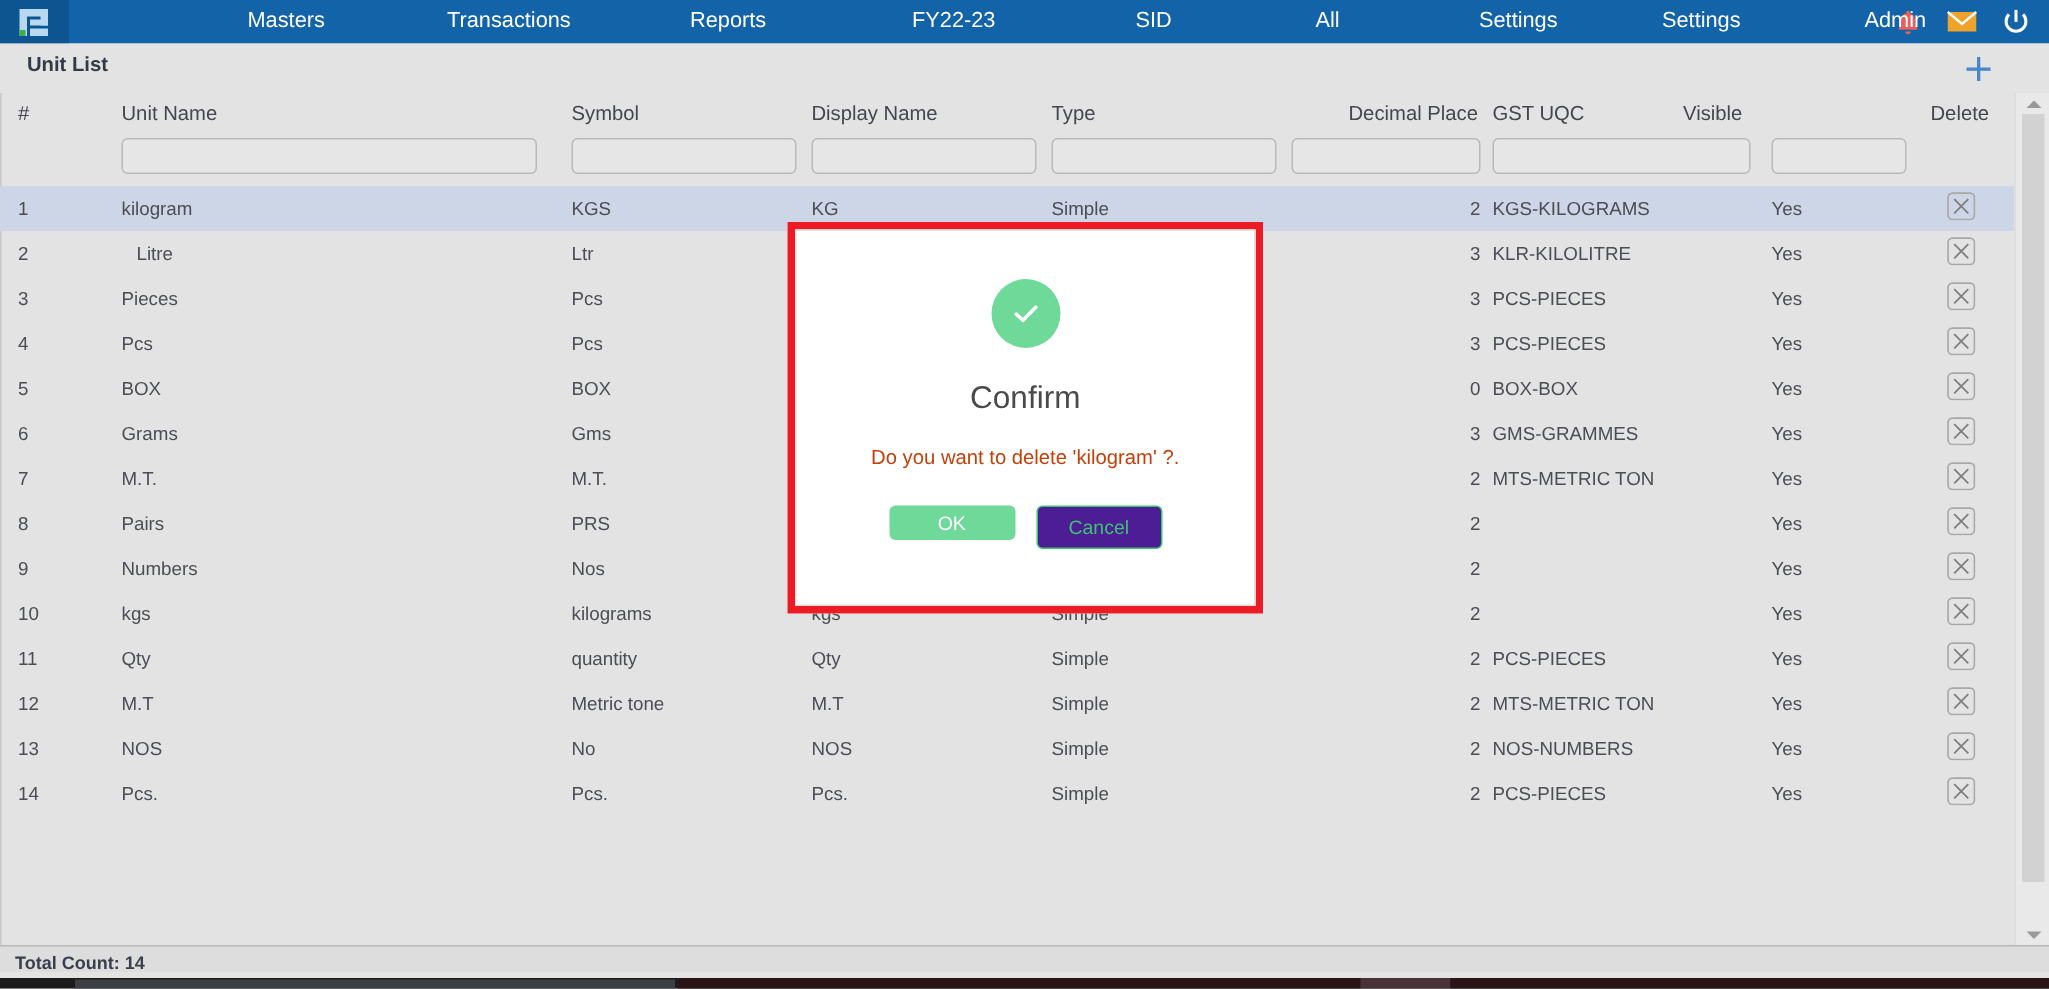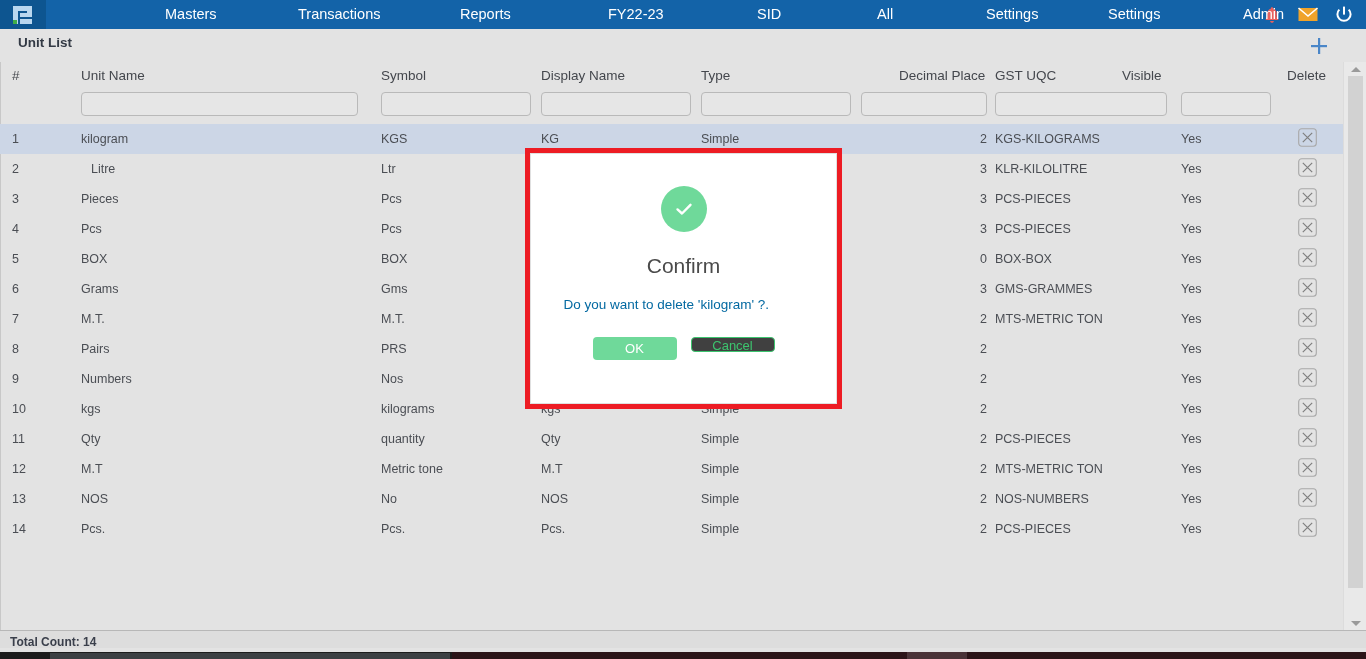--- a/index.html
+++ b/index.html
@@ -178,37 +178,37 @@
     background: #6fd99a;
     display: flex; align-items: center; justify-content: center;
   }
   #modal-title {
     margin-top: 22px;
     font-size: 21px; color: #4a4a4a; font-weight: normal;
   }
   #modal-message {
     margin-top: 17px;
     width: 240px;
-    text-align: left;
-    font-size: 13.5px; color: #0369a1; line-height: 20px;
+    text-align: center;
+    font-size: 13.5px; color: #c2410c; line-height: 20px;
   }
   #modal-buttons {
     margin-top: 22px;
     display: flex; gap: 14px;
   }
   #ok-button {
     width: 84px; height: 23px;
     background: #6fd99a; color: #ffffff;
     border: none; border-radius: 4px;
     font-family: "Liberation Sans", sans-serif;
     font-size: 13px; cursor: pointer;
   }
   #cancel-button {
-    width: 84px; height: 15px;
-    background: #404040; color: #3cc46e;
+    width: 84px; height: 29px;
+    background: #4c1d95; color: #3cc46e;
     border: 1px solid #3cc46e; border-radius: 4px;
     font-family: "Liberation Sans", sans-serif;
     font-size: 13px; cursor: pointer;
   }
 </style>
 </head>
 <body>
 
 <div id="topnav">
   <div id="logo-box">

